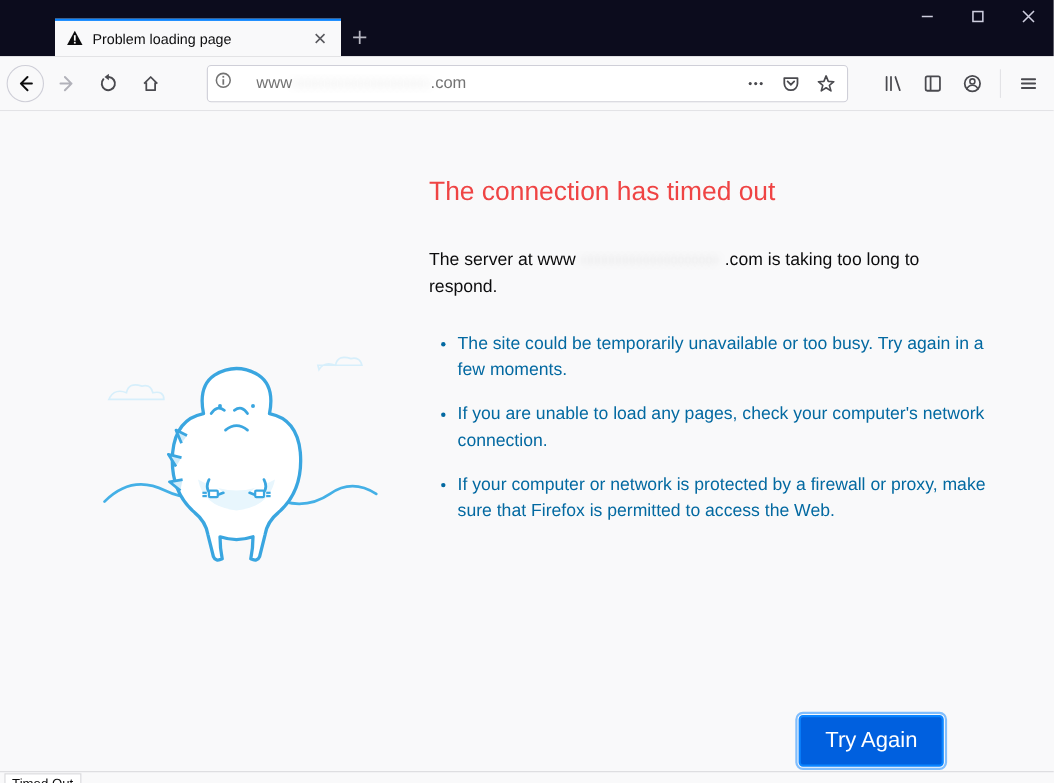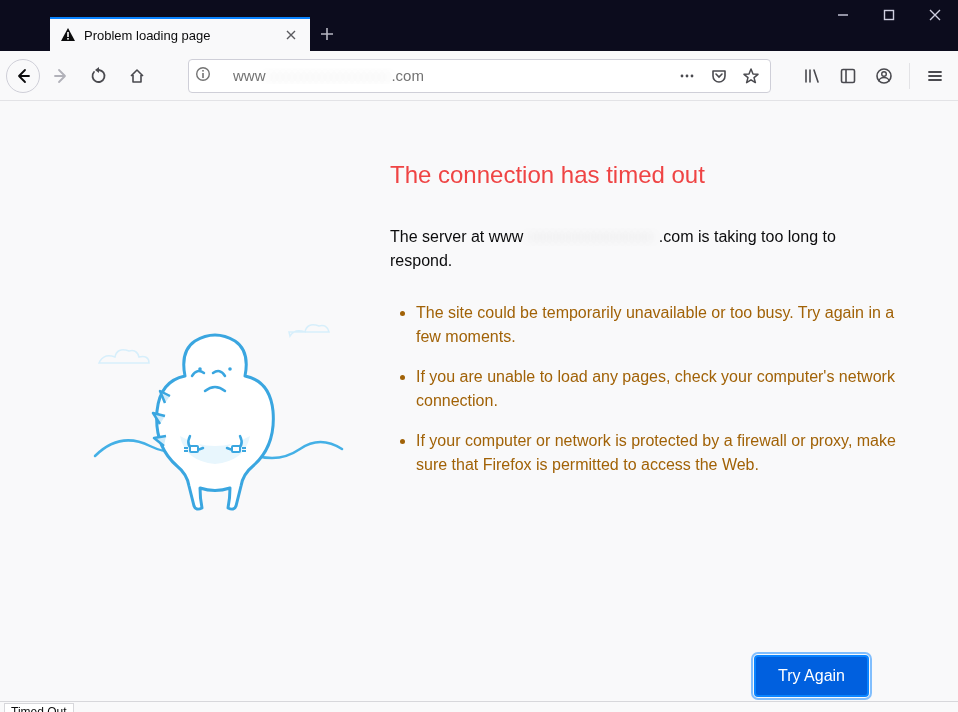--- a/index.html
+++ b/index.html
@@ -141,34 +141,34 @@
   color: transparent;
   text-shadow: 0 0 8px rgba(60,60,60,0.6);
   letter-spacing: 1px;
 }
 .error-list {
   list-style: disc;
   padding-left: 26px;
 }
 .error-list li {
   font-size: 16px;
-  color: #a16207;
+  color: #0369a1;
   line-height: 1.5;
   margin-bottom: 16px;
 }
 .try-again {
   position: absolute;
-  right: 89px;
+  right: 100px;
   bottom: 4px;
   padding: 10px 22px;
   background: #0060df;
   color: #fff;
   border: 2px solid #0a84ff;
   border-radius: 4px;
-  font-size: 16px;
+  font-size: 20px;
   outline: 2px solid rgba(10,132,255,0.5);
   outline-offset: 1px;
 }
 
 
 .statusbar {
   height: 22px;
   border-top: 1px solid #d7d7db;
   background: #f9f9fa;
   display: flex;

